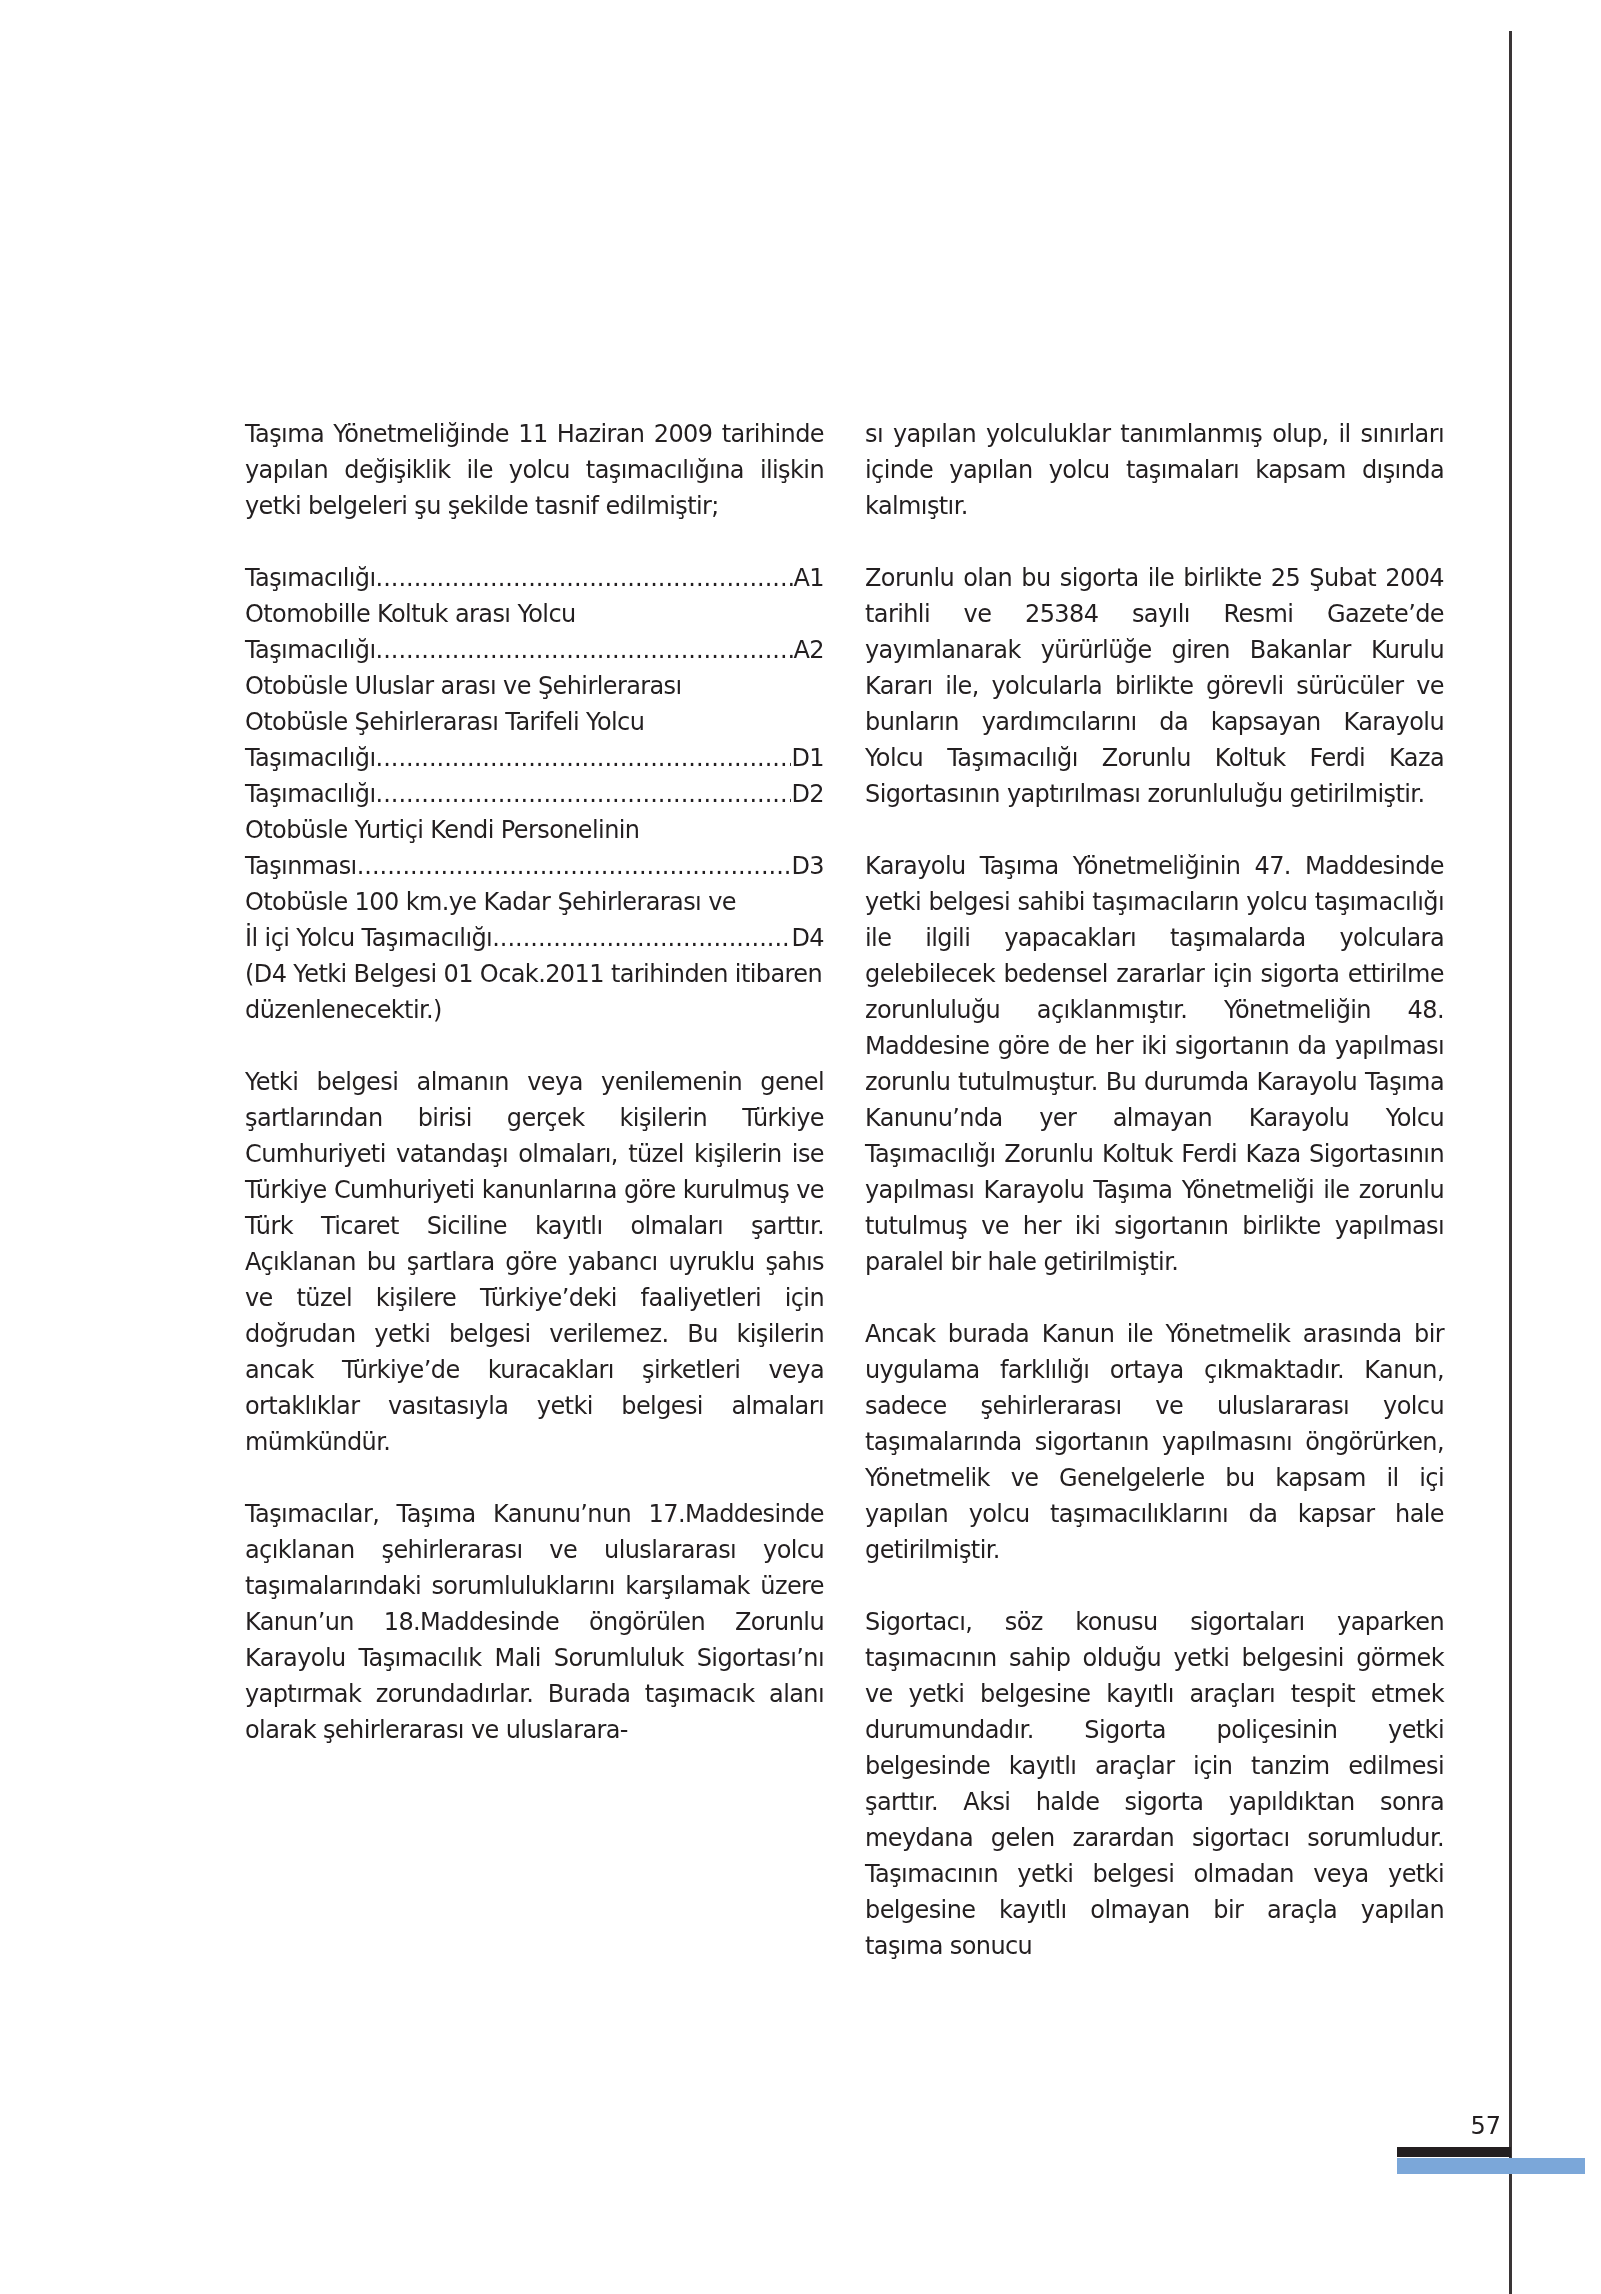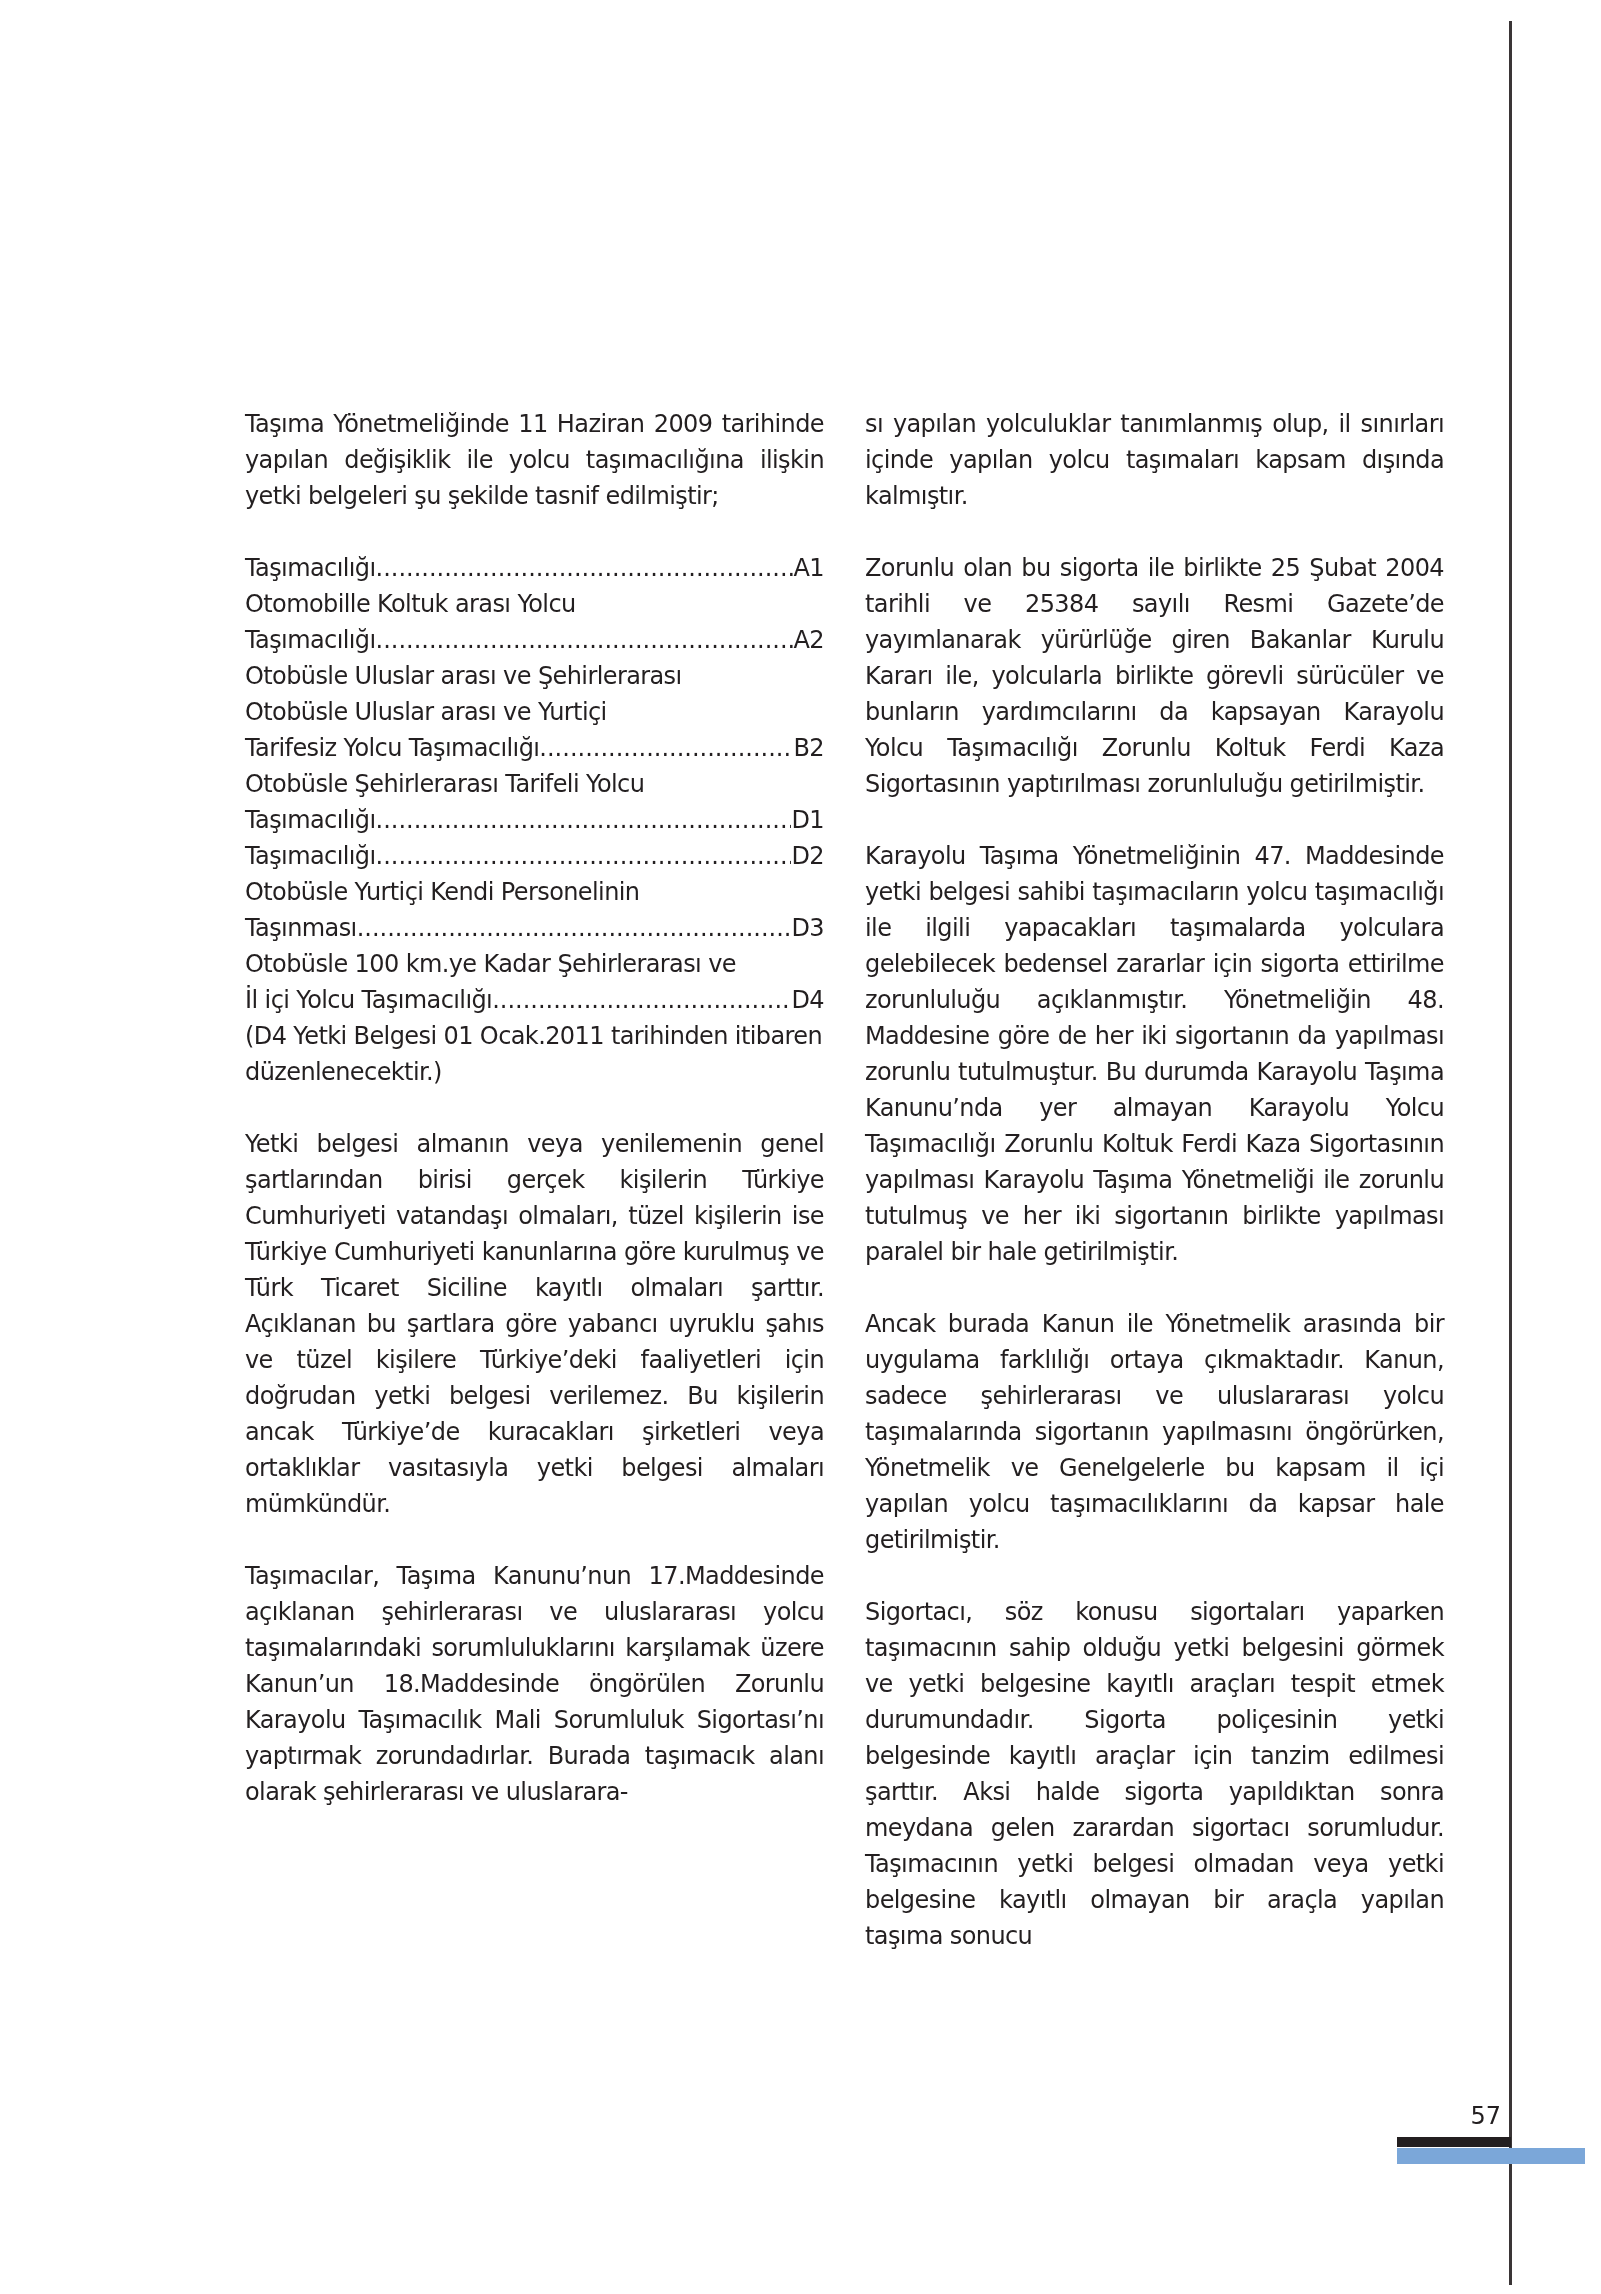--- a/index.html
+++ b/index.html
@@ -1,17 +1,17 @@
 <!DOCTYPE html>
 <html style="font-size:15px"><head>
   <meta charset="utf-8">
   <style>
     html, body { margin: 0; padding: 0; background: #ffffff; }
     body { width: 1601px; height: 2295px; position: relative; overflow: hidden; }
-    .page { position: absolute; left: 0; top: 6px; width: 1601px; height: 1671px; background: #ffffff; }
+    .page { position: absolute; left: 0; top: 16px; width: 1601px; height: 1671px; background: #ffffff; }
     .vrule { position: absolute; left: 1509px; top: 15px; width: 2.8px; height: 2264px; background: #3a3536; }
     .col {
       position: absolute; top: 400px; width: 579px;
       font-family: "DejaVu Sans", sans-serif;
       font-size: 24px; line-height: 36px; color: #231f20;
       letter-spacing: -0.6px;
     }
     .col.left { left: 245px; }
     .col.right { left: 865px; }
     .para { margin: 0 0 36px 0; text-align: justify; hyphens: none; }
@@ -55,28 +55,20 @@
         <span class="leader-line">
             <span class="lbl">Taşımacılığı</span>
             <span class="dots"></span>
             <span class="code">A2</span>
           </span>
       </div>
       <div class="entry">
         <span class="entry-line">Otobüsle Uluslar arası ve Şehirlerarası</span>
       </div>
       <div class="entry">
-        <span class="entry-line">Otobüsle Uluslar arası ve Yurtiçi</span>
-        <span class="leader-line">
-            <span class="lbl">Tarifesiz Yolcu Taşımacılığı</span>
-            <span class="dots"></span>
-            <span class="code">B2</span>
-          </span>
-      </div>
-      <div class="entry">
         <span class="entry-line">Otobüsle Şehirlerarası Tarifeli Yolcu</span>
         <span class="leader-line">
             <span class="lbl">Taşımacılığı</span>
             <span class="dots"></span>
             <span class="code">D1</span>
           </span>
       </div>
       <div class="entry">
         <span class="leader-line">
             <span class="lbl">Taşımacılığı</span>

